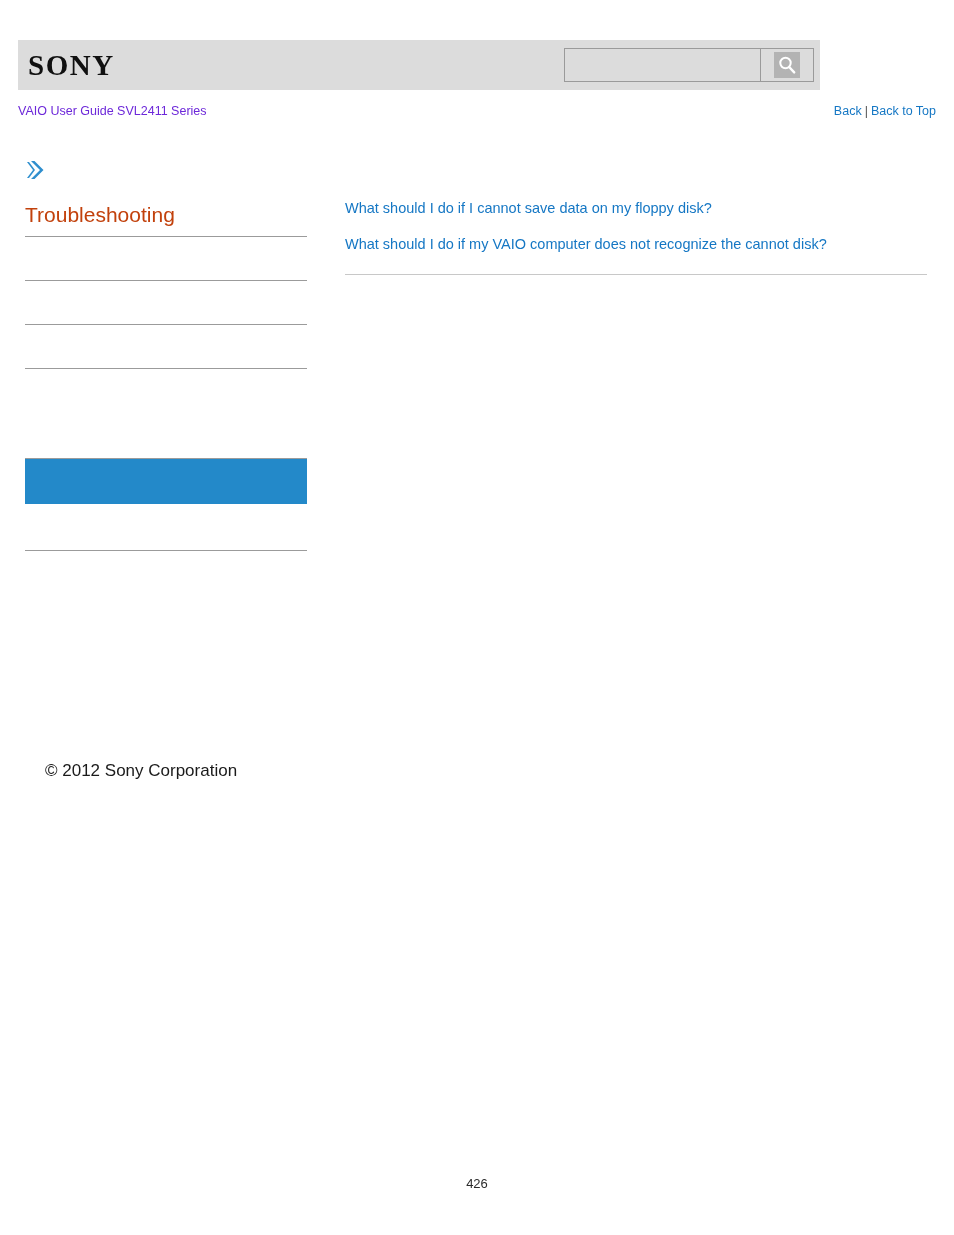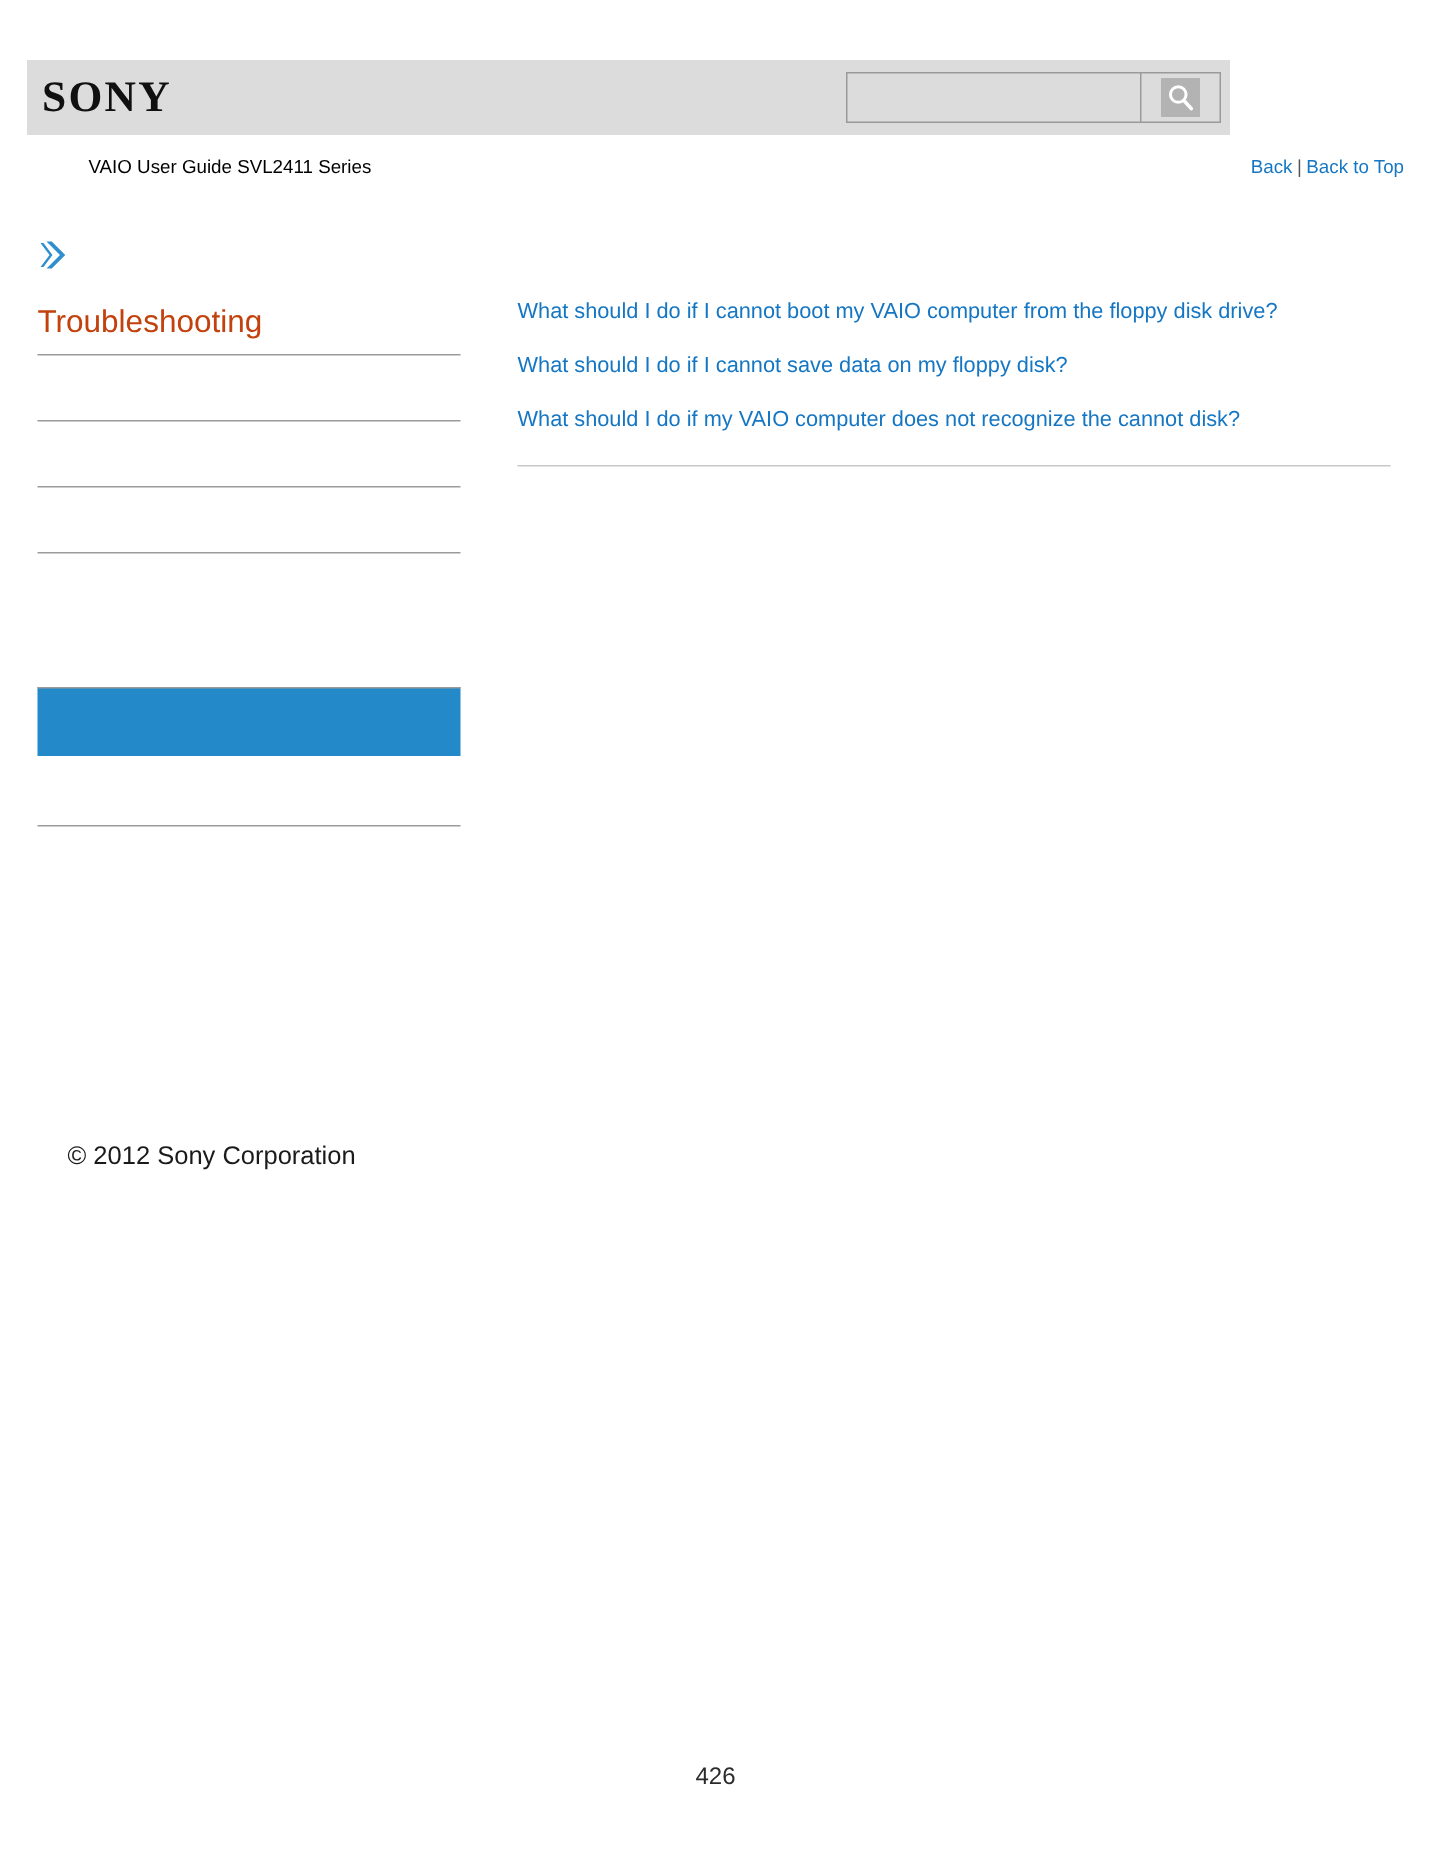--- a/index.html
+++ b/index.html
@@ -89,24 +89,23 @@
     left: 18px;
     top: 101px;
     width: 918px;
     height: 20px;
   }
   .guide-title {
     position: absolute;
     left: 0;
     top: 0;
     font-size: 12.5px;
-    color: #000000;
+    color: #6d28d9;
     line-height: 20px;
     white-space: nowrap;
-    margin-left: 41px;
   }
   .navlinks {
     position: absolute;
     right: 0;
     top: 0;
     font-size: 12.5px;
     line-height: 20px;
     white-space: nowrap;
     color: #1577c4;
   }
@@ -201,21 +200,21 @@
     height: 0;
   }
 
   
   .page-number {
     position: absolute;
     left: 0;
     right: 0;
     top: 1176px;
     text-align: center;
-    font-size: 16px;
+    font-size: 13px;
     color: #2b2b2b;
   }
 </style>
 </head>
 <body>
 
 <div class="header-bar">
   <div class="sony-logo">SONY</div>
 
   <div class="search-wrap">
@@ -271,19 +270,18 @@
     <li class="side-item spacer-pre">
       <span></span>
     </li>
   </ul>
   <div class="side-list-end"></div>
 
   <div class="copyright">© 2012 Sony Corporation</div>
 </div>
 
 <div class="content">
-  <a class="topic-link" href="#">What should I do if I cannot boot my VAIO computer from the floppy disk drive?</a>
   <a class="topic-link" href="#">What should I do if I cannot save data on my floppy disk?</a>
   <a class="topic-link" href="#">What should I do if my VAIO computer does not recognize the cannot disk?</a>
   <hr class="content-rule">
 </div>
 
 <div class="page-number">426</div>
 
 </body></html>

